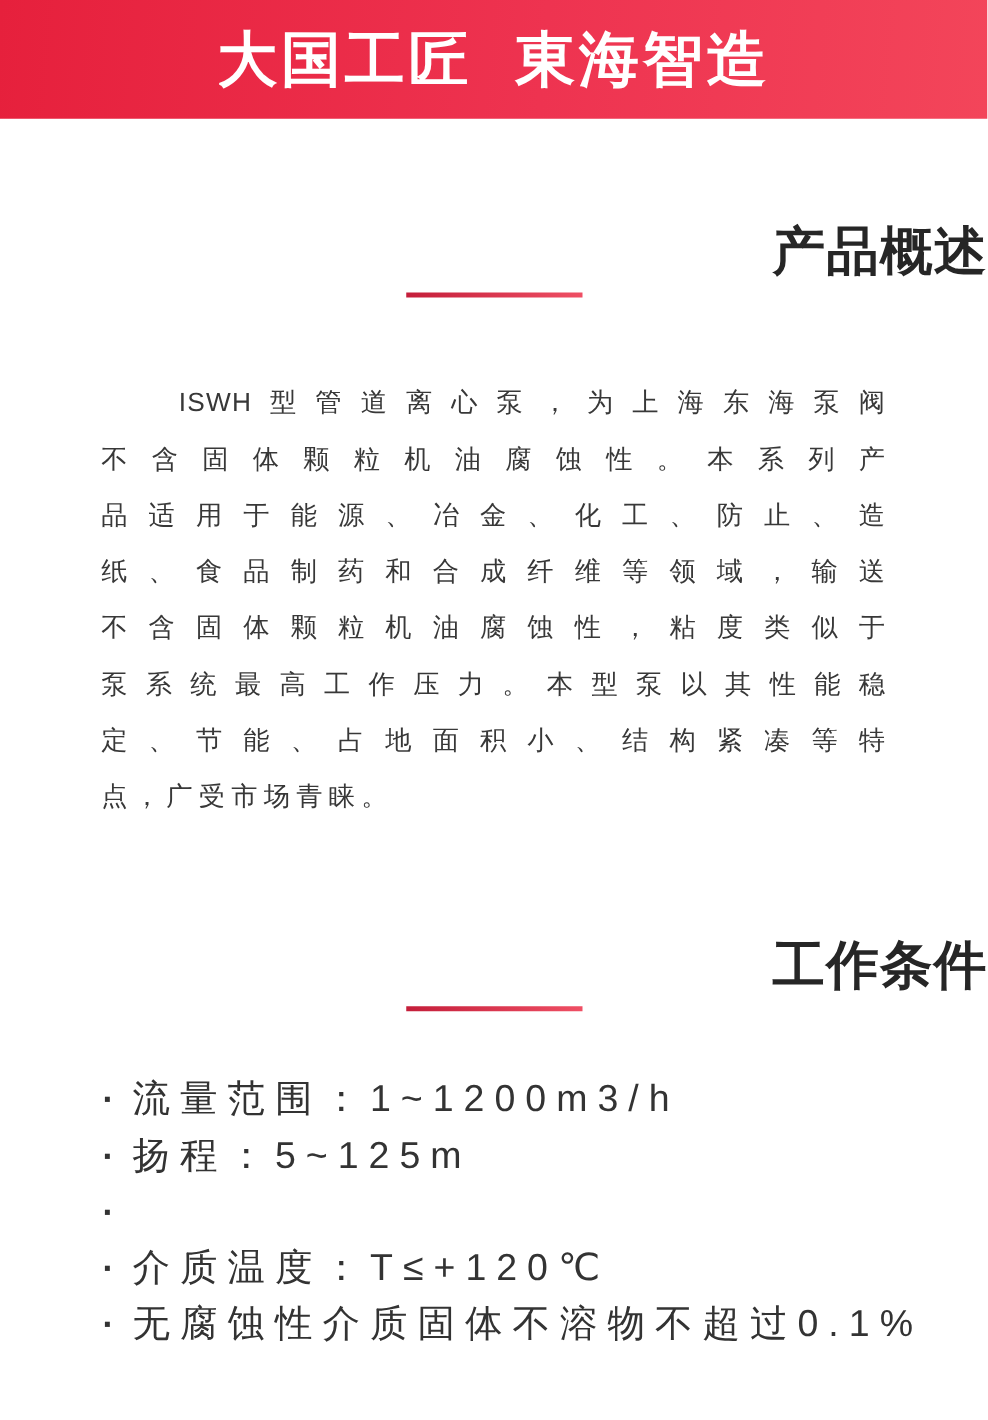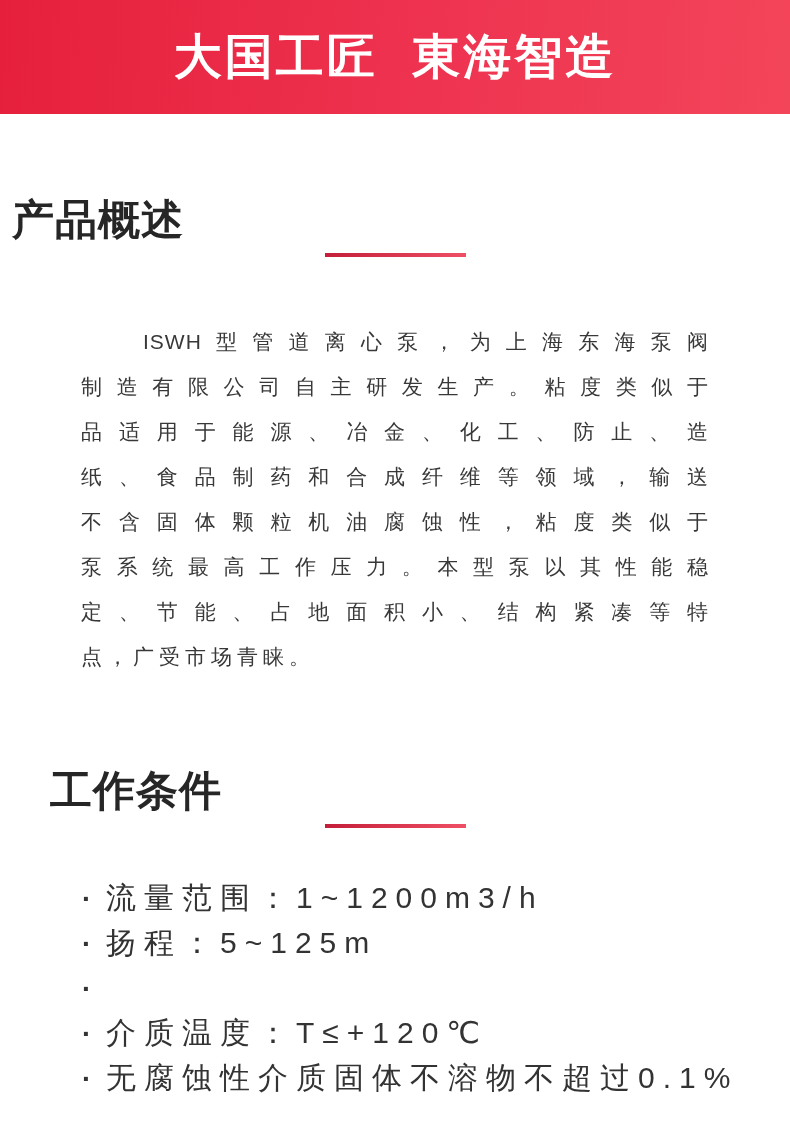--- a/index.html
+++ b/index.html
@@ -10,39 +10,39 @@
   body {
     width: 790px;
     height: 1136px;
     overflow: hidden;
     font-family: "Liberation Sans", "DejaVu Sans", sans-serif;
   }
 
   
   .banner {
     width: 790px;
-    height: 114px;
+    height: 95px;
     background: linear-gradient(95deg, #e6203c 0%, #ee3350 55%, #f3455a 100%);
     display: flex;
     align-items: center;
     justify-content: center;
   }
   .banner-title {
     color: #ffffff;
     font-size: 48px;
     font-weight: 700;
     letter-spacing: 3px;
     word-spacing: 18px;
     white-space: nowrap;
   }
 
   
   .section-title {
-    margin: 12px;
-    text-align: left;
+    margin: 0;
+    text-align: right;
     font-size: 42px;
     line-height: 1;
     font-weight: 900;
     color: #262626;
     letter-spacing: 1px;
   }
   .title-overview { margin-top: 85px; }
   .title-conditions { margin-top: 91px; padding-left: 38px; }
   .title-underline {
     width: 141px;
@@ -106,21 +106,21 @@
 </header>
 
 <main>
 
   <section>
     <h2 class="section-title title-overview">产品概述</h2>
     <div class="title-underline"></div>
 
     <div class="paragraph">
       <div class="para-line indent">ISWH型管道离心泵，为上海东海泵阀</div>
-      <div class="para-line">制造有限公司自主研发生产。粘度类似于</div>
+      <div class="para-line">不含固体颗粒机油腐蚀性。本系列产</div>
       <div class="para-line">品适用于能源、冶金、化工、防止、造</div>
       <div class="para-line">纸、食品制药和合成纤维等领域，输送</div>
       <div class="para-line">不含固体颗粒机油腐蚀性，粘度类似于</div>
       <div class="para-line">泵系统最高工作压力。本型泵以其性能稳</div>
       <div class="para-line">定、节能、占地面积小、结构紧凑等特</div>
       <div class="para-line last">点，广受市场青睐。</div>
     </div>
   </section>
 
   <section>

